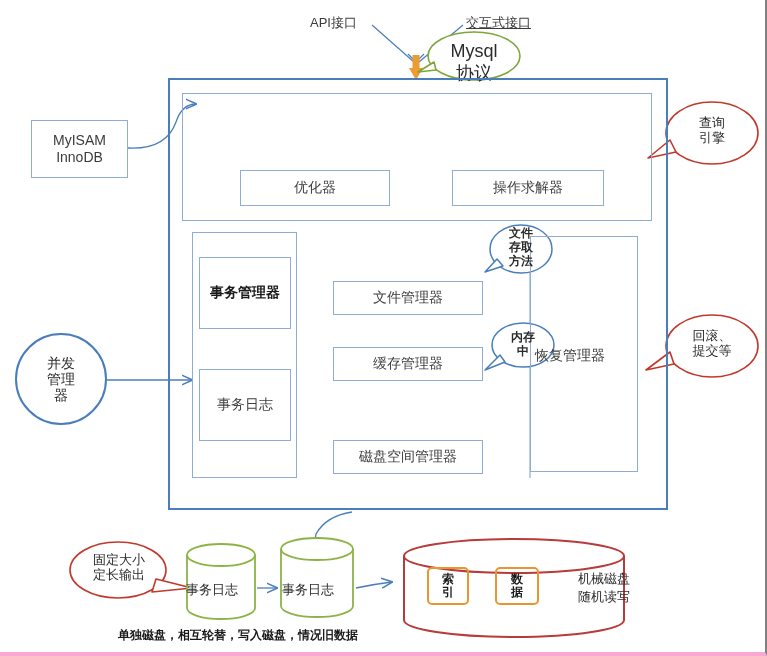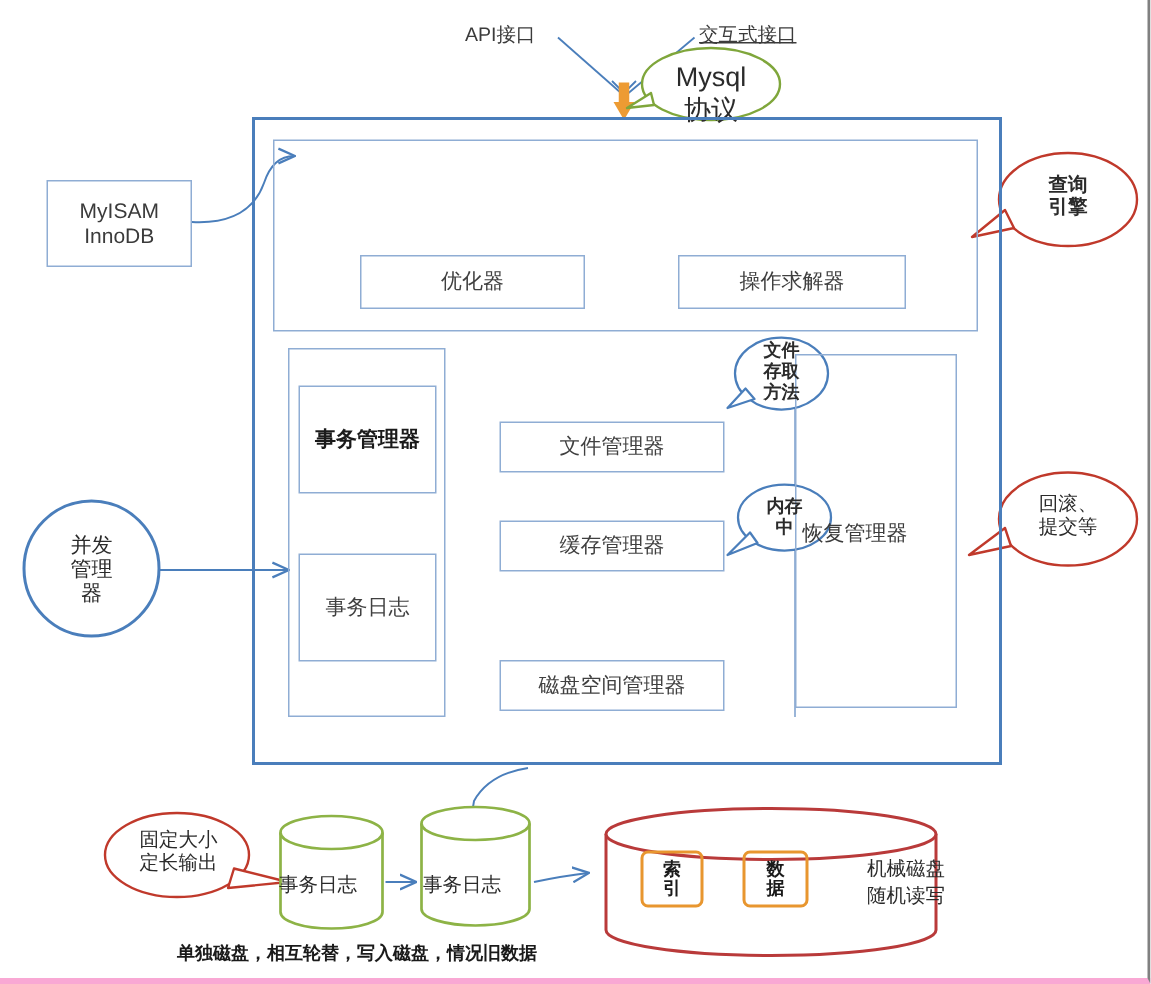--- a/index.html
+++ b/index.html
@@ -174,21 +174,21 @@
   </svg>
 
   <div class="label-free" style="left:310px; top:14px;">API接口</div>
   <div class="label-free" style="left:466px; top:14px;text-decoration:underline;">交互式接口</div>
   <div class="mysql-label" style="left:444px; top:41px; width:60px;">Mysql
 协议</div>
 
   <div class="node blue-box stack2" style="left:31px; top:120px; width:97px; height:58px;">MyISAM
 InnoDB</div>
 
-  <div class="callout-text" style="left:682px; top:116px; width:60px;font-weight:bold;">查询
+  <div class="callout-text" style="left:682px; top:116px; width:60px;">查询
 引擎</div>
   <div class="callout-text" style="left:680px; top:329px; width:64px;">回滚、
 提交等</div>
 
   <div class="node circle-node stack2" style="left:15px; top:333px; width:92px; height:92px;">并发
 管理
 器</div>
 
   <div class="node outer-frame" style="left:168px; top:78px; width:500px; height:432px;"></div>
 

